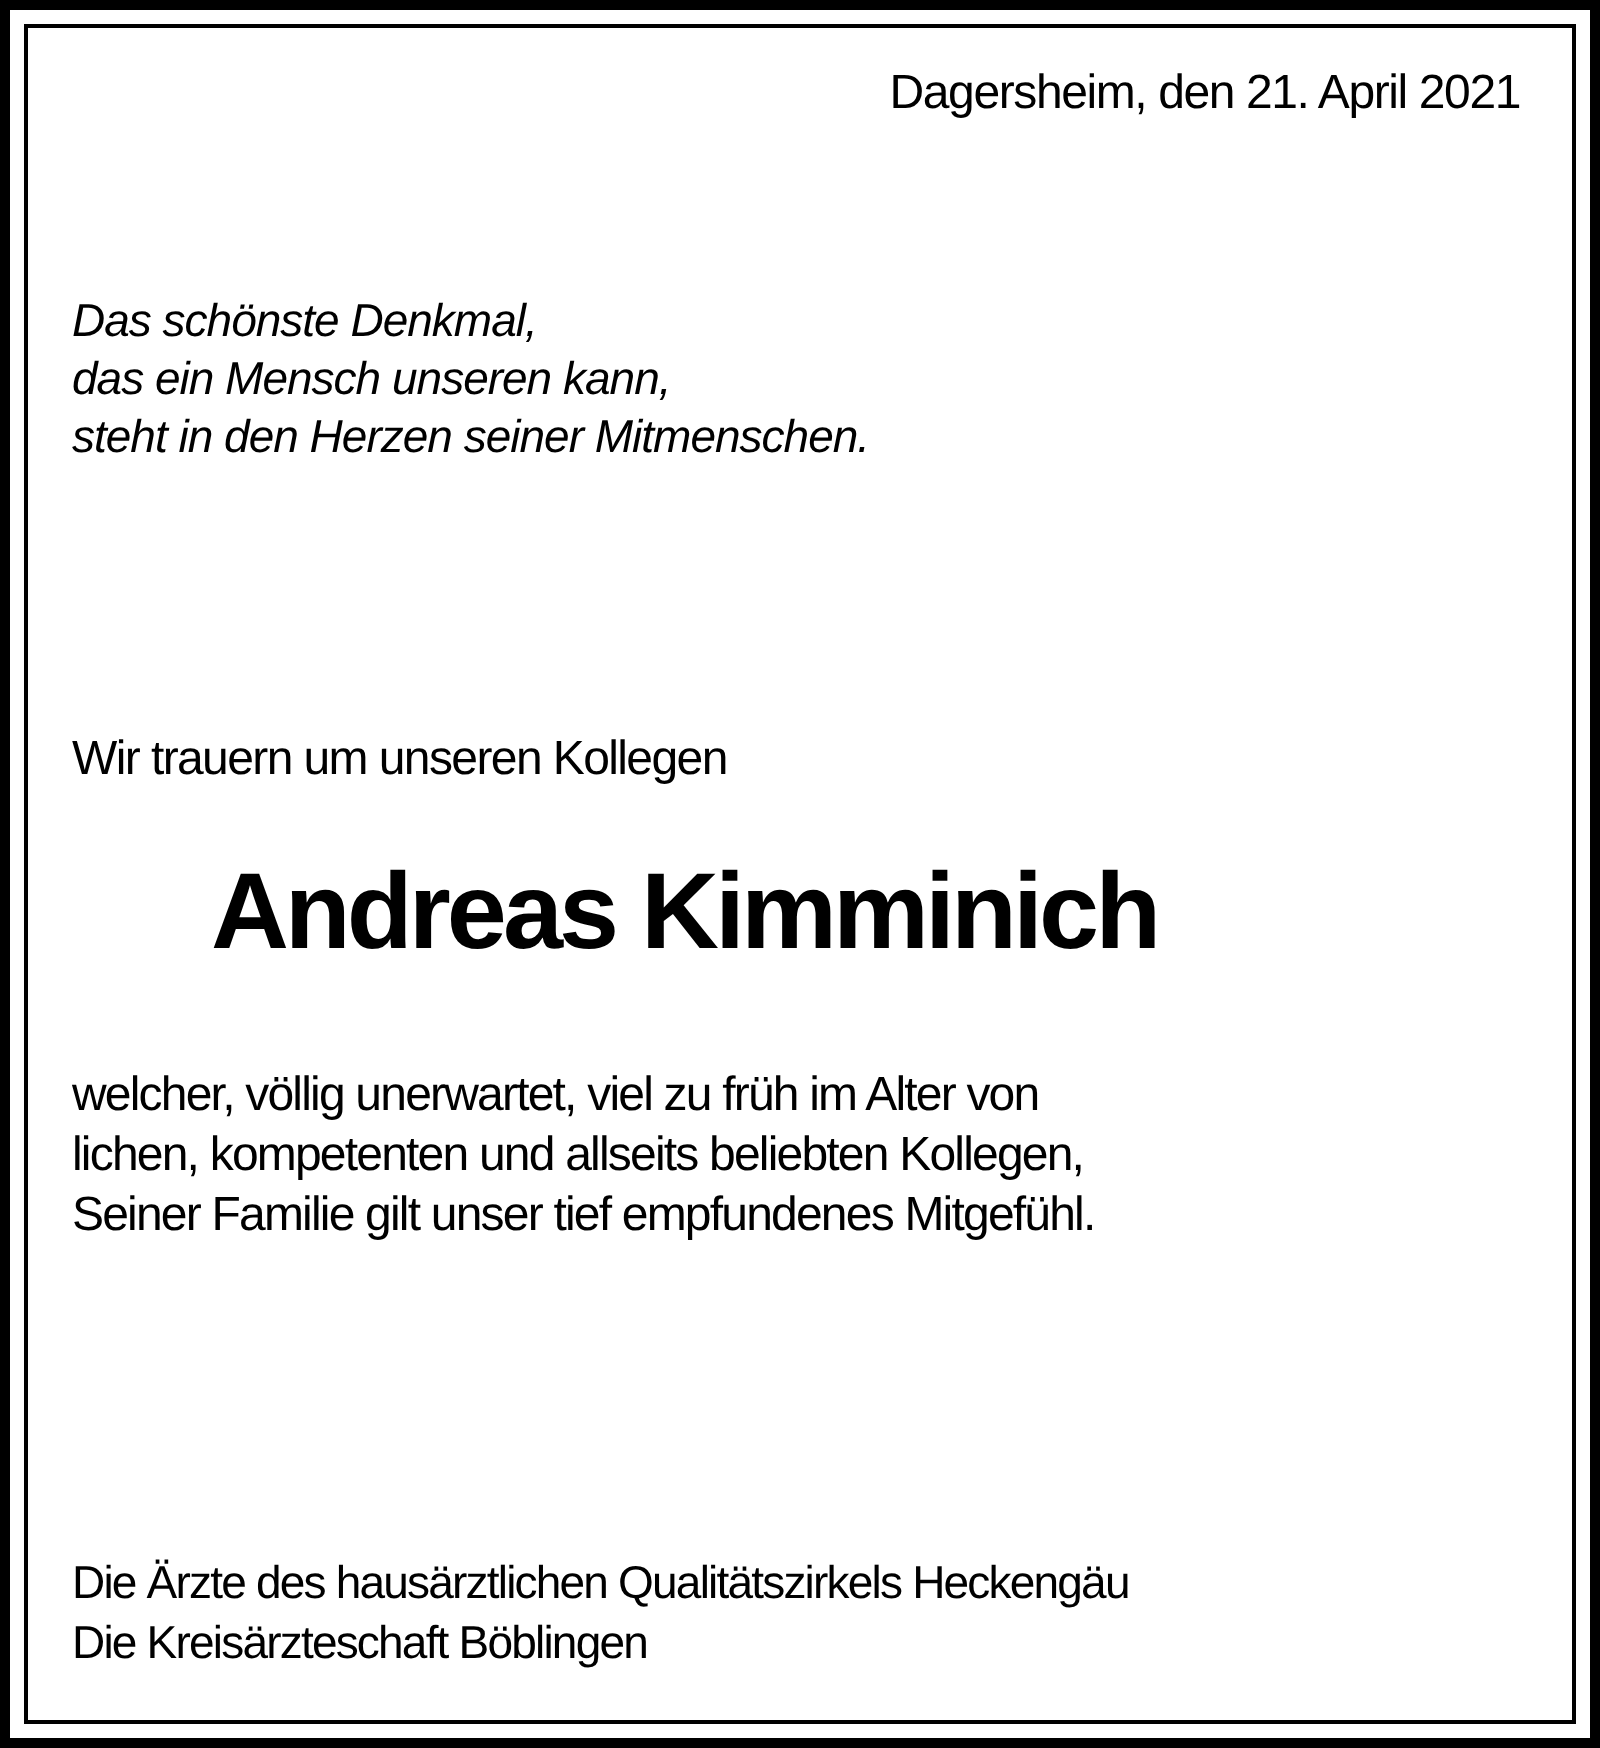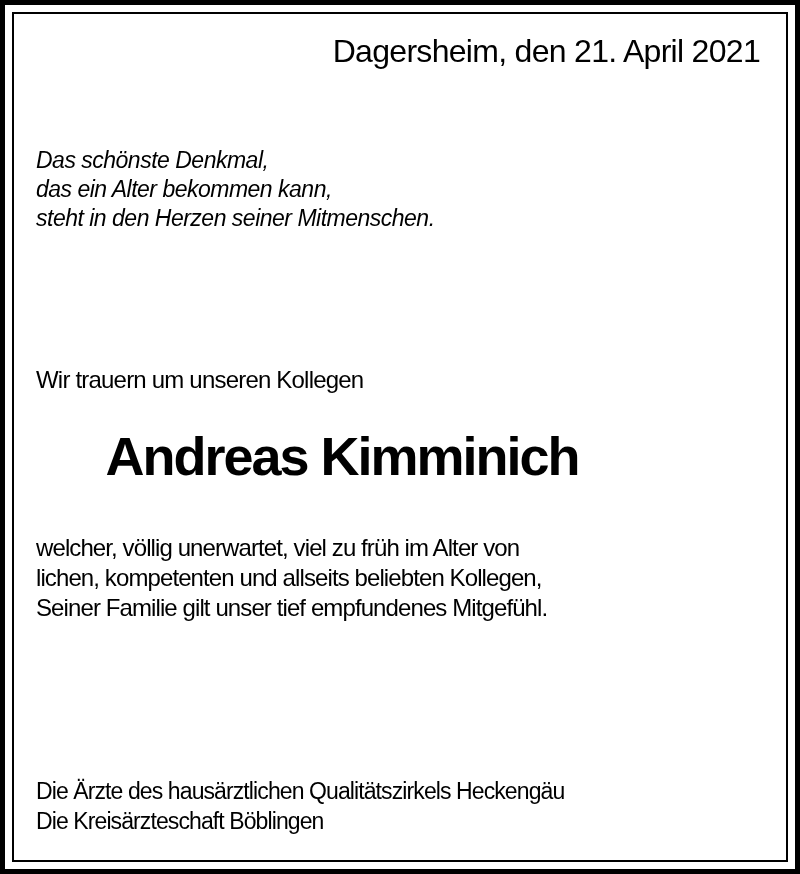--- a/index.html
+++ b/index.html
@@ -33,21 +33,21 @@
     .text {
       position: absolute;
       white-space: nowrap;
       font-size: 23px;
       letter-spacing: -0.6px;
       transform-origin: left top;
     }
     .place-date {
       right: 40px;
       top: 33px;
-      font-size: 32px;
+      font-size: 24px;
       letter-spacing: -0.7px;
     }
     .quote {
       position: absolute;
       left: 36px;
       top: 146px;
       font-style: italic;
       font-size: 23px;
       line-height: 29px;
       letter-spacing: -0.5px;
@@ -103,21 +103,21 @@
 <body>
 
 <div class="frame-outer">
   <div class="frame-inner"></div>
 </div>
 
 <div class="text place-date">Dagersheim, den 21. April 2021</div>
 
 <div class="quote">
   <span class="quote-line">Das schönste Denkmal,</span>
-  <span class="quote-line">das ein Alter bekommen kann,</span>
+  <span class="quote-line">das ein Mensch unseren kann,</span>
   <span class="quote-line">steht in den Herzen seiner Mitmenschen.</span>
 </div>
 
 <div class="text mourning-intro">Wir trauern um unseren Kollegen</div>
 
 <div class="deceased-name">Andreas Kimminich</div>
 
 <div class="body-text">
   <span class="body-line">welcher, völlig unerwartet, viel zu früh im Alter von</span>
   <span class="body-line">lichen, kompetenten und allseits beliebten Kollegen,</span>

